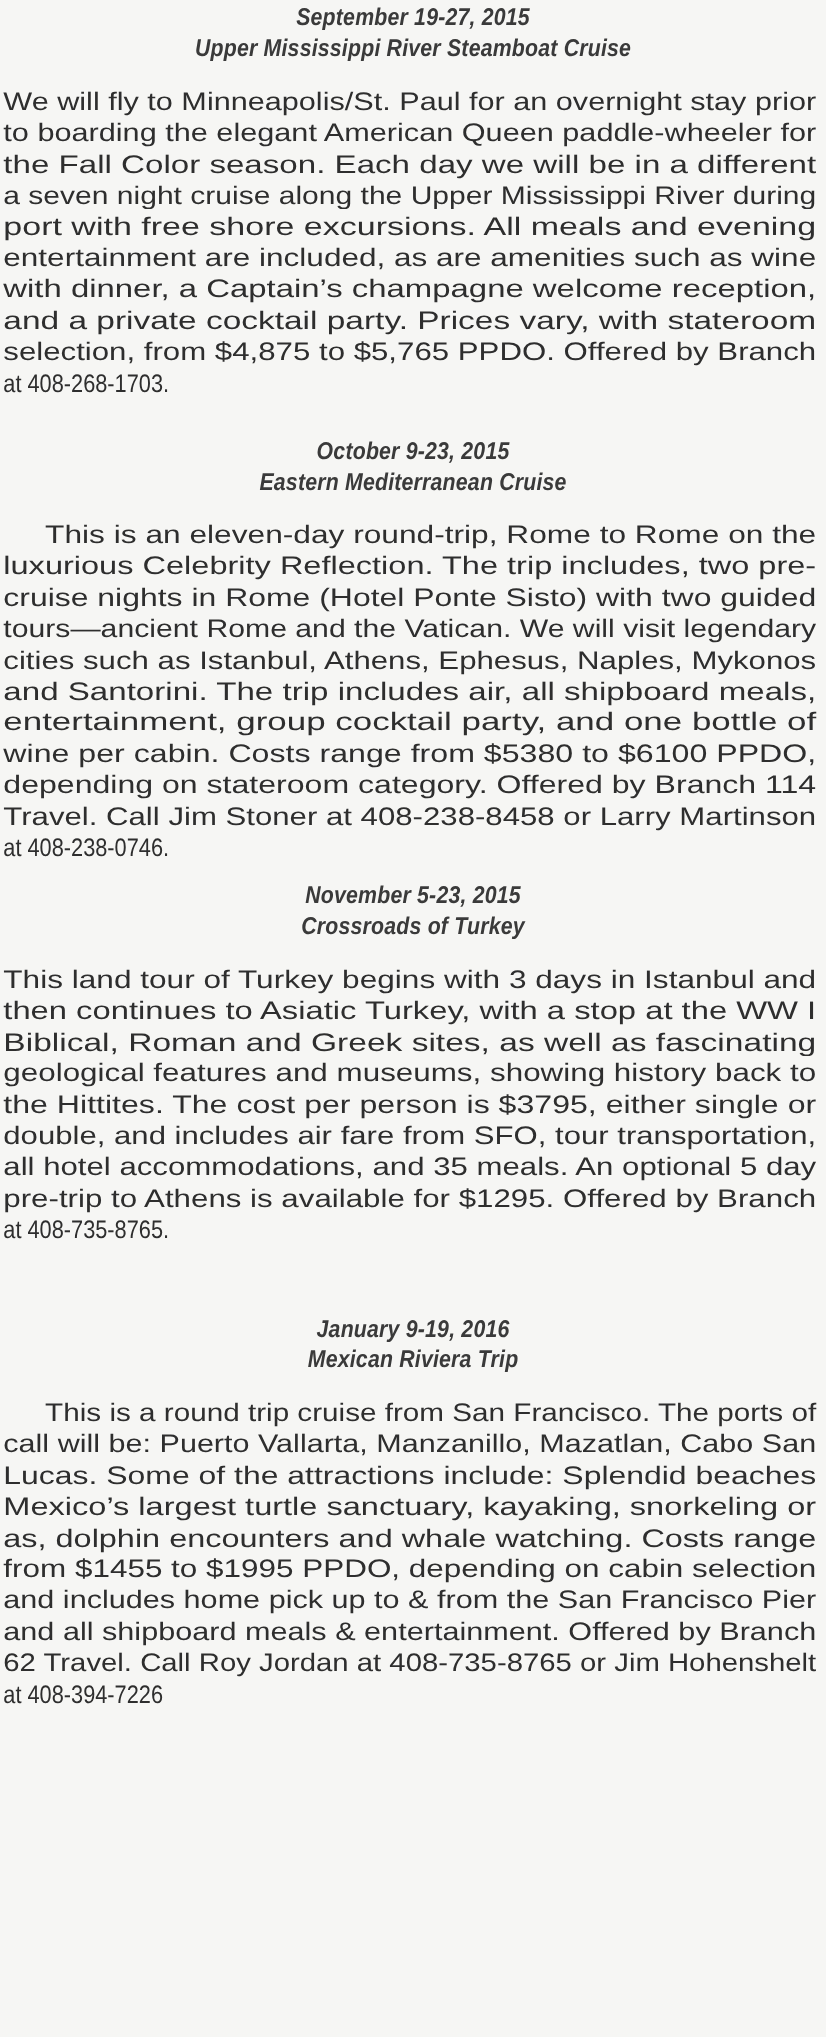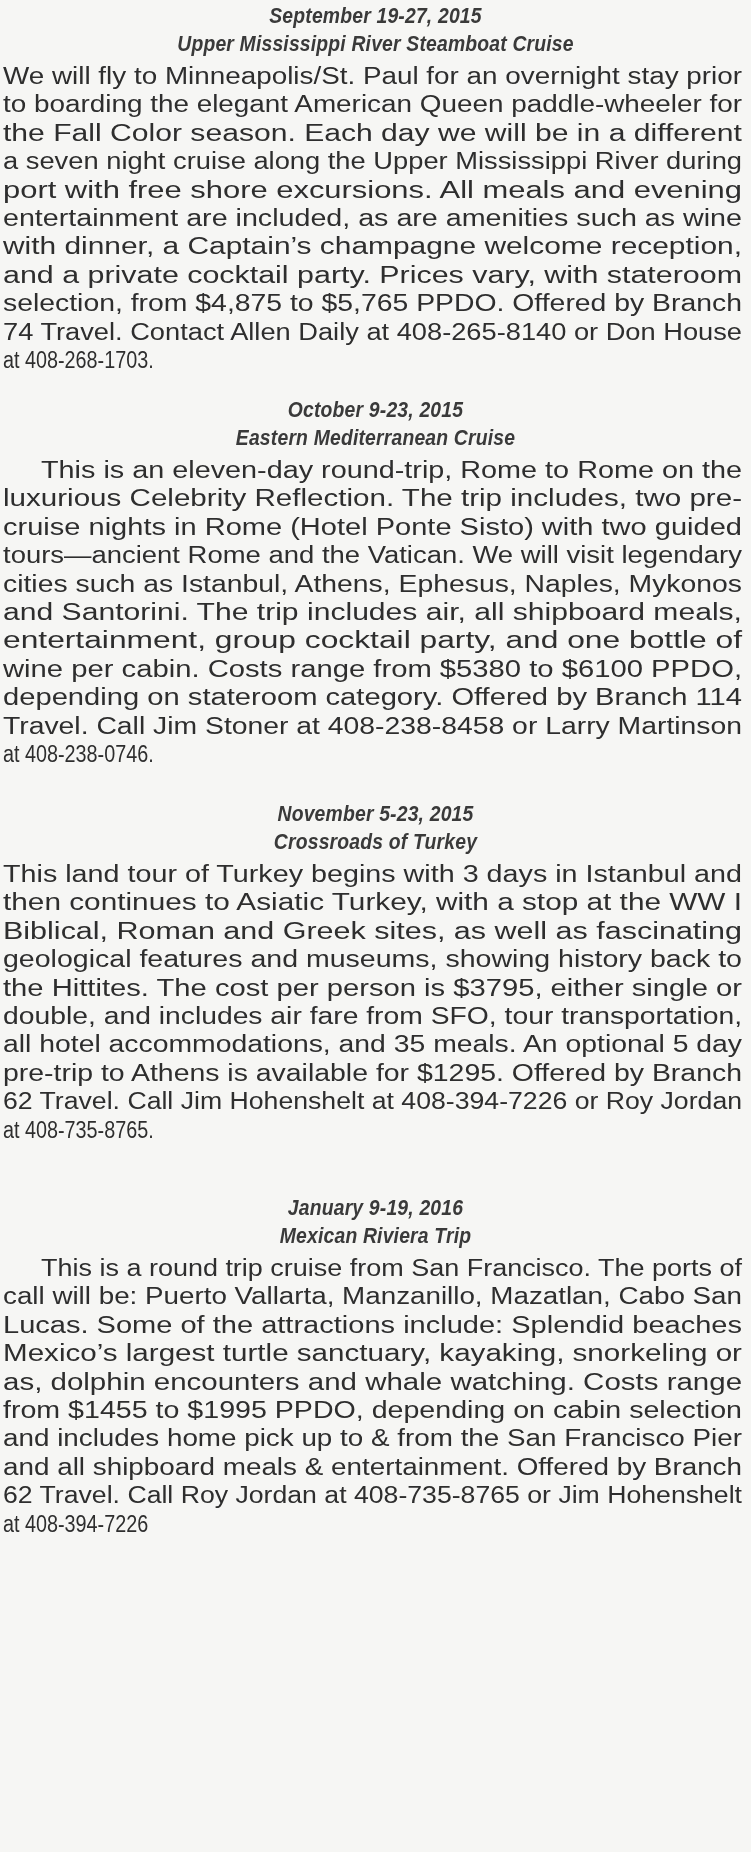--- a/index.html
+++ b/index.html
@@ -31,21 +31,21 @@
     font-weight: bold;
     font-style: italic;
     font-size: 22px;
     line-height: 28px;
     color: #3a3a3a;
     transform: scaleX(0.88);
     transform-origin: center;
     letter-spacing: 0.2px;
   }
   .body {
-    margin-top: 4px;
+    margin-top: 20px;
     padding-left: 3px;
   }
   .line {
     display: block;
     height: 28.4px;
     line-height: 28.4px;
     font-size: 23px;
     white-space: nowrap;
     overflow: visible;
     position: relative;
@@ -67,21 +67,20 @@
     <div class="body">
         <div class="line"><span class="txt" style="transform: scaleX(1.2102);">We will fly to Minneapolis/St. Paul for an overnight stay prior</span></div>
         <div class="line"><span class="txt" style="transform: scaleX(1.2117);">to boarding the elegant American Queen paddle-wheeler for</span></div>
         <div class="line"><span class="txt" style="transform: scaleX(1.3087);">the Fall Color season. Each day we will be in a different</span></div>
         <div class="line"><span class="txt" style="transform: scaleX(1.187);">a seven night cruise along the Upper Mississippi River during</span></div>
         <div class="line"><span class="txt" style="transform: scaleX(1.3443);">port with free shore excursions. All meals and evening</span></div>
         <div class="line"><span class="txt" style="transform: scaleX(1.2457);">entertainment are included, as are amenities such as wine</span></div>
         <div class="line"><span class="txt" style="transform: scaleX(1.2998);">with dinner, a Captain’s champagne welcome reception,</span></div>
         <div class="line"><span class="txt" style="transform: scaleX(1.3219);">and a private cocktail party. Prices vary, with stateroom</span></div>
         <div class="line"><span class="txt" style="transform: scaleX(1.2333);">selection, from $4,875 to $5,765 PPDO. Offered by Branch</span></div>
-        <div class="line"><span class="txt" style="transform: scaleX(1.1844);">74 Travel. Contact Allen Daily at 408-265-8140 or Don House</span></div>
         <div class="line"><span class="txt" style="transform: scaleX(0.86);">at 408-268-1703.</span></div>
       </div>
   </section>
 
   <section class="section" style="top:396px;">
     <div class="heading">October 9-23, 2015</div>
     <div class="heading">Eastern Mediterranean Cruise</div>
     <div class="body">
         <div class="line" style="padding-left: 38px;"><span class="txt" style="transform: scaleX(1.2519);">This is an eleven-day round-trip, Rome to Rome on the</span></div>
         <div class="line"><span class="txt" style="transform: scaleX(1.2856);">luxurious Celebrity Reflection. The trip includes, two pre-</span></div>
@@ -102,21 +101,20 @@
     <div class="heading">Crossroads of Turkey</div>
     <div class="body">
         <div class="line"><span class="txt" style="transform: scaleX(1.2484);">This land tour of Turkey begins with 3 days in Istanbul and</span></div>
         <div class="line"><span class="txt" style="transform: scaleX(1.2942);">then continues to Asiatic Turkey, with a stop at the WW I</span></div>
         <div class="line"><span class="txt" style="transform: scaleX(1.3259);">Biblical, Roman and Greek sites, as well as fascinating</span></div>
         <div class="line"><span class="txt" style="transform: scaleX(1.2404);">geological features and museums, showing history back to</span></div>
         <div class="line"><span class="txt" style="transform: scaleX(1.2685);">the Hittites. The cost per person is $3795, either single or</span></div>
         <div class="line"><span class="txt" style="transform: scaleX(1.2299);">double, and includes air fare from SFO, tour transportation,</span></div>
         <div class="line"><span class="txt" style="transform: scaleX(1.2324);">all hotel accommodations, and 35 meals. An optional 5 day</span></div>
         <div class="line"><span class="txt" style="transform: scaleX(1.2359);">pre-trip to Athens is available for $1295. Offered by Branch</span></div>
-        <div class="line"><span class="txt" style="transform: scaleX(1.1584);">62 Travel. Call Jim Hohenshelt at 408-394-7226 or Roy Jordan</span></div>
         <div class="line"><span class="txt" style="transform: scaleX(0.86);">at 408-735-8765.</span></div>
       </div>
   </section>
 
   <section class="section" style="top:1194px;">
     <div class="heading">January 9-19, 2016</div>
     <div class="heading">Mexican Riviera Trip</div>
     <div class="body">
         <div class="line" style="padding-left: 38px;"><span class="txt" style="transform: scaleX(1.1726);">This is a round trip cruise from San Francisco. The ports of</span></div>
         <div class="line"><span class="txt" style="transform: scaleX(1.2076);">call will be: Puerto Vallarta, Manzanillo, Mazatlan, Cabo San</span></div>

